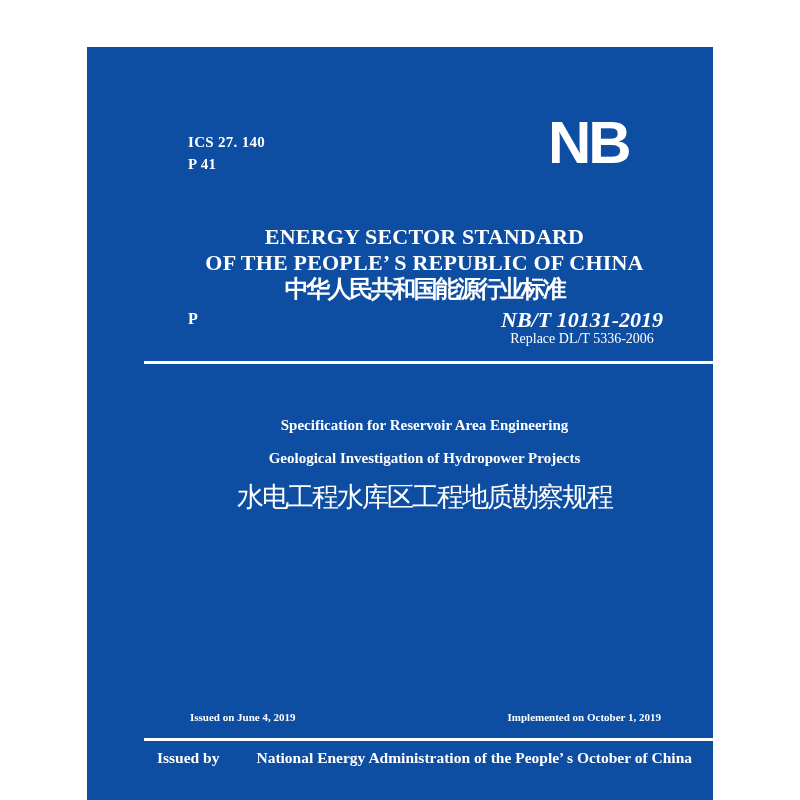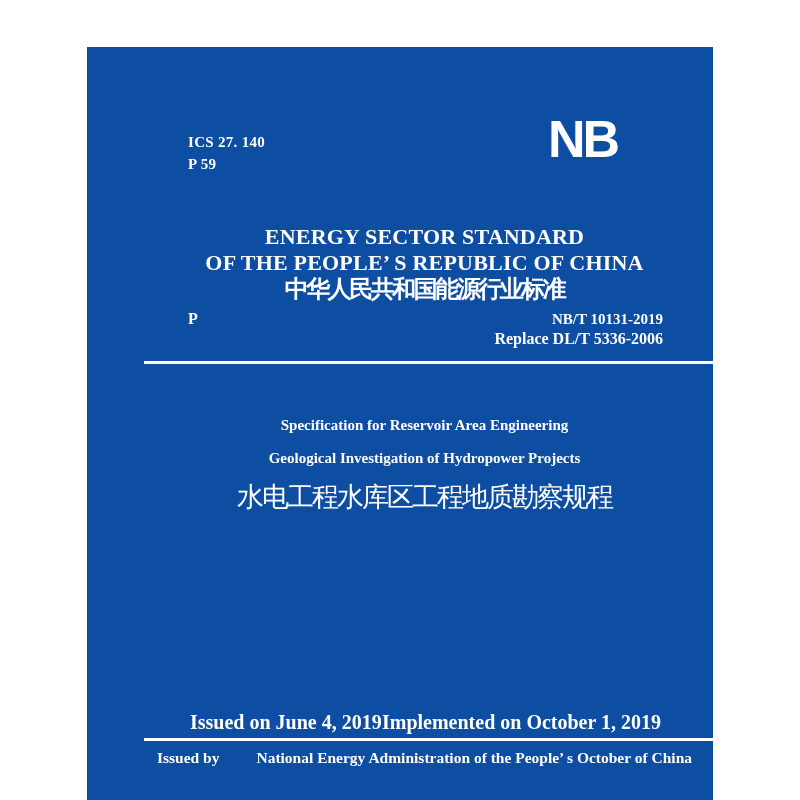--- a/index.html
+++ b/index.html
@@ -29,21 +29,21 @@
     font-weight: bold;
     font-size: 15px;
     letter-spacing: 0.3px;
     line-height: 22px;
   }
   .nb-logo {
     left: 461px;
     top: 66px;
     font-family: "Liberation Sans", sans-serif;
     font-weight: bold;
-    font-size: 52px;
+    font-size: 60px;
     line-height: 1;
     letter-spacing: -3px;
   }
   .heading-block {
     left: 57px;
     right: 8px;
     top: 177px;
     text-align: center;
   }
   .heading-en {
@@ -64,26 +64,27 @@
     font-weight: bold;
     font-size: 16px;
   }
   .code-block {
     right: 50px;
     top: 261px;
     text-align: right;
   }
   .standard-no {
     font-weight: bold;
-    font-size: 15px;
+    font-size: 22px;
     line-height: 23px;
+    font-style: italic;
   }
   .replaces {
-    font-weight: bold;
-    font-size: 16px;
+    font-weight: normal;
+    font-size: 14px;
     line-height: 16px;
     text-align: center;
   }
   .rule {
     left: 57px;
     right: 0;
     height: 3px;
     background: #ffffff;
   }
   .rule-top { top: 314px; }
@@ -109,42 +110,42 @@
   .dates-row {
     left: 57px;
     right: 8px;
     top: 664px;
     display: flex;
     justify-content: space-between;
     padding-left: 46px;
     padding-right: 44px;
     box-sizing: border-box;
     font-weight: bold;
-    font-size: 20px;
+    font-size: 11px;
   }
   .issuedby-row {
     left: 57px;
     right: 8px;
     top: 702px;
     display: flex;
     justify-content: center;
     gap: 37px;
     font-weight: bold;
     font-size: 15.5px;
   }
 </style>
 </head>
 <body>
 
 <div class="page">
   <div class="cover">
 
     <div class="abs ics-block">
       <div>ICS 27. 140</div>
-      <div>P 59</div>
+      <div>P 41</div>
     </div>
 
     <div class="abs nb-logo">NB</div>
 
     <div class="abs heading-block">
       <div class="heading-en">ENERGY SECTOR STANDARD</div>
       <div class="heading-en">OF THE PEOPLE’ S REPUBLIC OF CHINA</div>
       <div class="heading-zh">中华人民共和国能源行业标准</div>
     </div>
 

